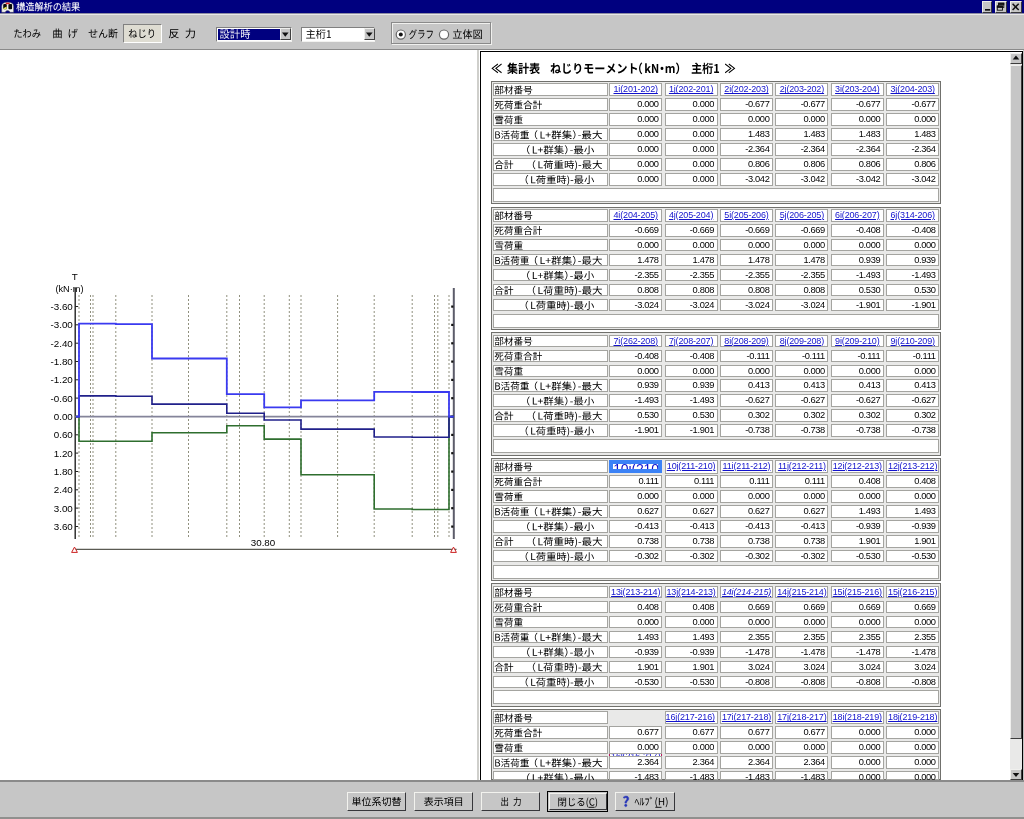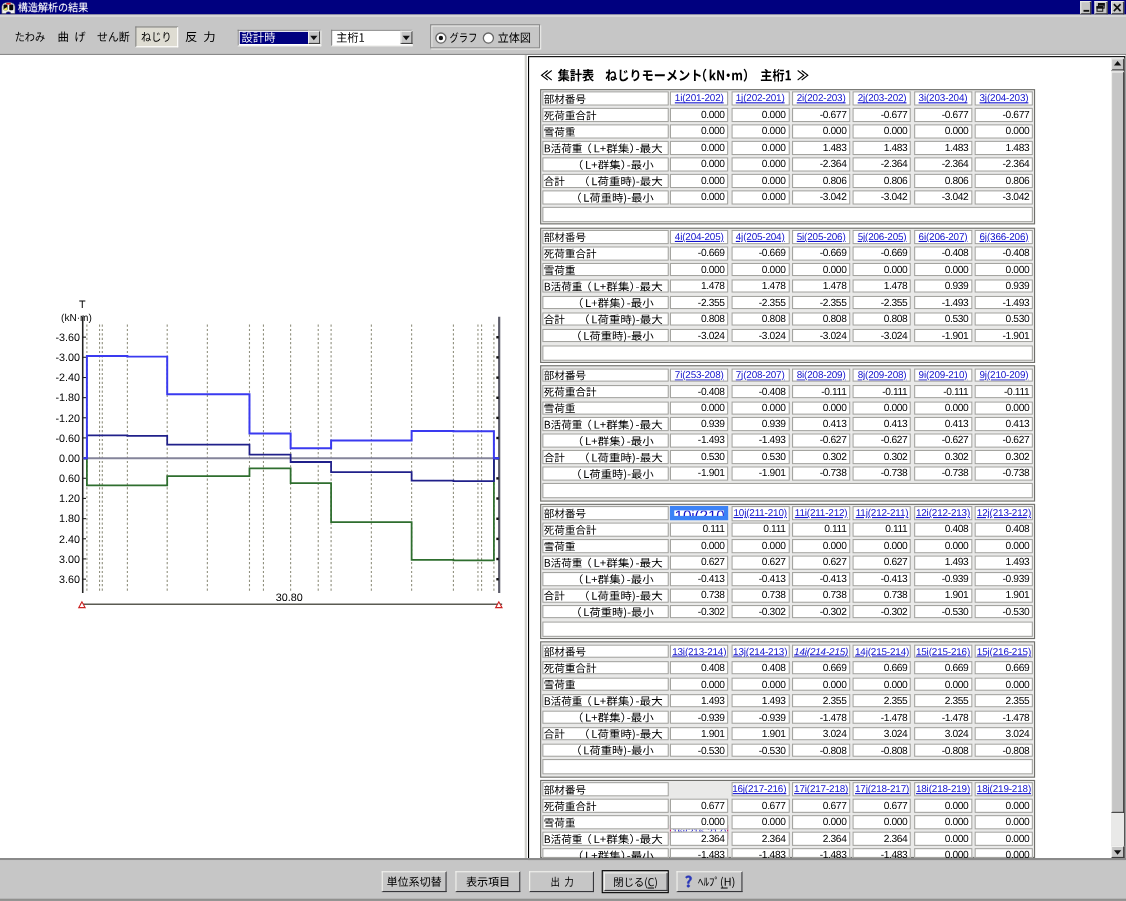--- a/index.html
+++ b/index.html
@@ -71,21 +71,21 @@
     <div style="left:830.8px;top:173.1px;width:53px;height:12.6px;background:#fff;border:1px solid #a4a4a0;box-sizing:border-box;text-align:right;padding-right:2.5px;font-size:9.3px;letter-spacing:-0.35px;line-height:11.8px;">-3.042</div>
     <div style="left:886.2px;top:173.1px;width:53px;height:12.6px;background:#fff;border:1px solid #a4a4a0;box-sizing:border-box;text-align:right;padding-right:2.5px;font-size:9.3px;letter-spacing:-0.35px;line-height:11.8px;">-3.042</div>
     <div style="left:490.5px;top:206.6px;width:450px;height:123.4px;border:1px solid #70706c;box-sizing:border-box;background:#e9e9e8;"></div>
     <div style="left:492.5px;top:313.65px;width:446px;height:13.95px;background:#fff;border:1px solid #a4a4a0;box-sizing:border-box;"></div>
     <div style="left:492.5px;top:209px;width:115.5px;height:12.6px;background:#fff;border:1px solid #a4a4a0;box-sizing:border-box;"></div>
     <div style="left:609.2px;top:209px;width:53px;height:12.6px;background:#fff;border:1px solid #a4a4a0;box-sizing:border-box;text-align:center;font-size:9px;letter-spacing:-0.15px;white-space:nowrap;overflow:hidden;line-height:11.5px;"><span class="lk">4i(204-205)</span></div>
     <div style="left:664.6px;top:209px;width:53px;height:12.6px;background:#fff;border:1px solid #a4a4a0;box-sizing:border-box;text-align:center;font-size:9px;letter-spacing:-0.15px;white-space:nowrap;overflow:hidden;line-height:11.5px;"><span class="lk">4j(205-204)</span></div>
     <div style="left:720px;top:209px;width:53px;height:12.6px;background:#fff;border:1px solid #a4a4a0;box-sizing:border-box;text-align:center;font-size:9px;letter-spacing:-0.15px;white-space:nowrap;overflow:hidden;line-height:11.5px;"><span class="lk">5i(205-206)</span></div>
     <div style="left:775.4px;top:209px;width:53px;height:12.6px;background:#fff;border:1px solid #a4a4a0;box-sizing:border-box;text-align:center;font-size:9px;letter-spacing:-0.15px;white-space:nowrap;overflow:hidden;line-height:11.5px;"><span class="lk">5j(206-205)</span></div>
     <div style="left:830.8px;top:209px;width:53px;height:12.6px;background:#fff;border:1px solid #a4a4a0;box-sizing:border-box;text-align:center;font-size:9px;letter-spacing:-0.15px;white-space:nowrap;overflow:hidden;line-height:11.5px;"><span class="lk">6i(206-207)</span></div>
-    <div style="left:886.2px;top:209px;width:53px;height:12.6px;background:#fff;border:1px solid #a4a4a0;box-sizing:border-box;text-align:center;font-size:9px;letter-spacing:-0.15px;white-space:nowrap;overflow:hidden;line-height:11.5px;"><span class="lk">6j(366-206)</span></div>
+    <div style="left:886.2px;top:209px;width:53px;height:12.6px;background:#fff;border:1px solid #a4a4a0;box-sizing:border-box;text-align:center;font-size:9px;letter-spacing:-0.15px;white-space:nowrap;overflow:hidden;line-height:11.5px;"><span class="lk">6j(314-206)</span></div>
     <div style="left:492.5px;top:223.95px;width:115.5px;height:12.6px;background:#fff;border:1px solid #a4a4a0;box-sizing:border-box;"></div>
     <div style="left:609.2px;top:223.95px;width:53px;height:12.6px;background:#fff;border:1px solid #a4a4a0;box-sizing:border-box;text-align:right;padding-right:2.5px;font-size:9.3px;letter-spacing:-0.35px;line-height:11.8px;">-0.669</div>
     <div style="left:664.6px;top:223.95px;width:53px;height:12.6px;background:#fff;border:1px solid #a4a4a0;box-sizing:border-box;text-align:right;padding-right:2.5px;font-size:9.3px;letter-spacing:-0.35px;line-height:11.8px;">-0.669</div>
     <div style="left:720px;top:223.95px;width:53px;height:12.6px;background:#fff;border:1px solid #a4a4a0;box-sizing:border-box;text-align:right;padding-right:2.5px;font-size:9.3px;letter-spacing:-0.35px;line-height:11.8px;">-0.669</div>
     <div style="left:775.4px;top:223.95px;width:53px;height:12.6px;background:#fff;border:1px solid #a4a4a0;box-sizing:border-box;text-align:right;padding-right:2.5px;font-size:9.3px;letter-spacing:-0.35px;line-height:11.8px;">-0.669</div>
     <div style="left:830.8px;top:223.95px;width:53px;height:12.6px;background:#fff;border:1px solid #a4a4a0;box-sizing:border-box;text-align:right;padding-right:2.5px;font-size:9.3px;letter-spacing:-0.35px;line-height:11.8px;">-0.408</div>
     <div style="left:886.2px;top:223.95px;width:53px;height:12.6px;background:#fff;border:1px solid #a4a4a0;box-sizing:border-box;text-align:right;padding-right:2.5px;font-size:9.3px;letter-spacing:-0.35px;line-height:11.8px;">-0.408</div>
     <div style="left:492.5px;top:238.9px;width:115.5px;height:12.6px;background:#fff;border:1px solid #a4a4a0;box-sizing:border-box;"></div>
     <div style="left:609.2px;top:238.9px;width:53px;height:12.6px;background:#fff;border:1px solid #a4a4a0;box-sizing:border-box;text-align:right;padding-right:2.5px;font-size:9.3px;letter-spacing:-0.35px;line-height:11.8px;">0.000</div>
     <div style="left:664.6px;top:238.9px;width:53px;height:12.6px;background:#fff;border:1px solid #a4a4a0;box-sizing:border-box;text-align:right;padding-right:2.5px;font-size:9.3px;letter-spacing:-0.35px;line-height:11.8px;">0.000</div>
@@ -117,21 +117,21 @@
     <div style="left:492.5px;top:298.7px;width:115.5px;height:12.6px;background:#fff;border:1px solid #a4a4a0;box-sizing:border-box;"></div>
     <div style="left:609.2px;top:298.7px;width:53px;height:12.6px;background:#fff;border:1px solid #a4a4a0;box-sizing:border-box;text-align:right;padding-right:2.5px;font-size:9.3px;letter-spacing:-0.35px;line-height:11.8px;">-3.024</div>
     <div style="left:664.6px;top:298.7px;width:53px;height:12.6px;background:#fff;border:1px solid #a4a4a0;box-sizing:border-box;text-align:right;padding-right:2.5px;font-size:9.3px;letter-spacing:-0.35px;line-height:11.8px;">-3.024</div>
     <div style="left:720px;top:298.7px;width:53px;height:12.6px;background:#fff;border:1px solid #a4a4a0;box-sizing:border-box;text-align:right;padding-right:2.5px;font-size:9.3px;letter-spacing:-0.35px;line-height:11.8px;">-3.024</div>
     <div style="left:775.4px;top:298.7px;width:53px;height:12.6px;background:#fff;border:1px solid #a4a4a0;box-sizing:border-box;text-align:right;padding-right:2.5px;font-size:9.3px;letter-spacing:-0.35px;line-height:11.8px;">-3.024</div>
     <div style="left:830.8px;top:298.7px;width:53px;height:12.6px;background:#fff;border:1px solid #a4a4a0;box-sizing:border-box;text-align:right;padding-right:2.5px;font-size:9.3px;letter-spacing:-0.35px;line-height:11.8px;">-1.901</div>
     <div style="left:886.2px;top:298.7px;width:53px;height:12.6px;background:#fff;border:1px solid #a4a4a0;box-sizing:border-box;text-align:right;padding-right:2.5px;font-size:9.3px;letter-spacing:-0.35px;line-height:11.8px;">-1.901</div>
     <div style="left:490.5px;top:332.2px;width:450px;height:123.4px;border:1px solid #70706c;box-sizing:border-box;background:#e9e9e8;"></div>
     <div style="left:492.5px;top:439.25px;width:446px;height:13.95px;background:#fff;border:1px solid #a4a4a0;box-sizing:border-box;"></div>
     <div style="left:492.5px;top:334.6px;width:115.5px;height:12.6px;background:#fff;border:1px solid #a4a4a0;box-sizing:border-box;"></div>
-    <div style="left:609.2px;top:334.6px;width:53px;height:12.6px;background:#fff;border:1px solid #a4a4a0;box-sizing:border-box;text-align:center;font-size:9px;letter-spacing:-0.15px;white-space:nowrap;overflow:hidden;line-height:11.5px;"><span class="lk">7i(253-208)</span></div>
+    <div style="left:609.2px;top:334.6px;width:53px;height:12.6px;background:#fff;border:1px solid #a4a4a0;box-sizing:border-box;text-align:center;font-size:9px;letter-spacing:-0.15px;white-space:nowrap;overflow:hidden;line-height:11.5px;"><span class="lk">7i(262-208)</span></div>
     <div style="left:664.6px;top:334.6px;width:53px;height:12.6px;background:#fff;border:1px solid #a4a4a0;box-sizing:border-box;text-align:center;font-size:9px;letter-spacing:-0.15px;white-space:nowrap;overflow:hidden;line-height:11.5px;"><span class="lk">7j(208-207)</span></div>
     <div style="left:720px;top:334.6px;width:53px;height:12.6px;background:#fff;border:1px solid #a4a4a0;box-sizing:border-box;text-align:center;font-size:9px;letter-spacing:-0.15px;white-space:nowrap;overflow:hidden;line-height:11.5px;"><span class="lk">8i(208-209)</span></div>
     <div style="left:775.4px;top:334.6px;width:53px;height:12.6px;background:#fff;border:1px solid #a4a4a0;box-sizing:border-box;text-align:center;font-size:9px;letter-spacing:-0.15px;white-space:nowrap;overflow:hidden;line-height:11.5px;"><span class="lk">8j(209-208)</span></div>
     <div style="left:830.8px;top:334.6px;width:53px;height:12.6px;background:#fff;border:1px solid #a4a4a0;box-sizing:border-box;text-align:center;font-size:9px;letter-spacing:-0.15px;white-space:nowrap;overflow:hidden;line-height:11.5px;"><span class="lk">9i(209-210)</span></div>
     <div style="left:886.2px;top:334.6px;width:53px;height:12.6px;background:#fff;border:1px solid #a4a4a0;box-sizing:border-box;text-align:center;font-size:9px;letter-spacing:-0.15px;white-space:nowrap;overflow:hidden;line-height:11.5px;"><span class="lk">9j(210-209)</span></div>
     <div style="left:492.5px;top:349.55px;width:115.5px;height:12.6px;background:#fff;border:1px solid #a4a4a0;box-sizing:border-box;"></div>
     <div style="left:609.2px;top:349.55px;width:53px;height:12.6px;background:#fff;border:1px solid #a4a4a0;box-sizing:border-box;text-align:right;padding-right:2.5px;font-size:9.3px;letter-spacing:-0.35px;line-height:11.8px;">-0.408</div>
     <div style="left:664.6px;top:349.55px;width:53px;height:12.6px;background:#fff;border:1px solid #a4a4a0;box-sizing:border-box;text-align:right;padding-right:2.5px;font-size:9.3px;letter-spacing:-0.35px;line-height:11.8px;">-0.408</div>
     <div style="left:720px;top:349.55px;width:53px;height:12.6px;background:#fff;border:1px solid #a4a4a0;box-sizing:border-box;text-align:right;padding-right:2.5px;font-size:9.3px;letter-spacing:-0.35px;line-height:11.8px;">-0.111</div>
     <div style="left:775.4px;top:349.55px;width:53px;height:12.6px;background:#fff;border:1px solid #a4a4a0;box-sizing:border-box;text-align:right;padding-right:2.5px;font-size:9.3px;letter-spacing:-0.35px;line-height:11.8px;">-0.111</div>

